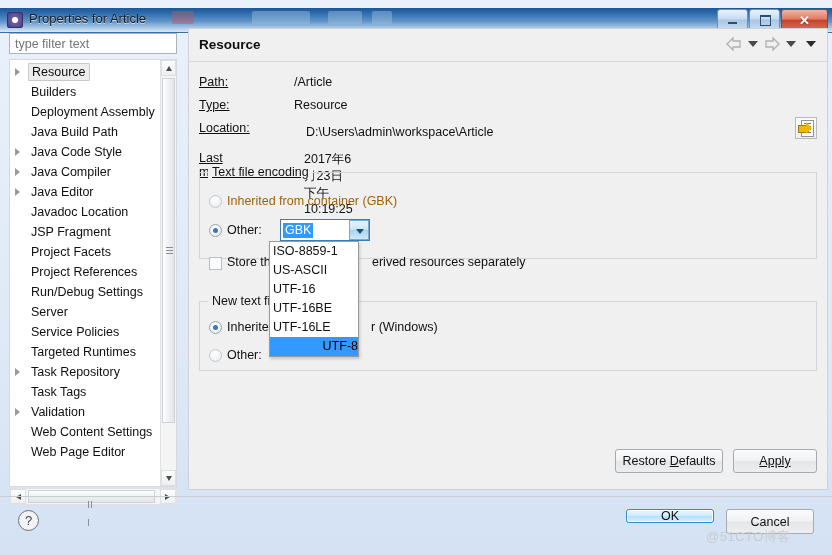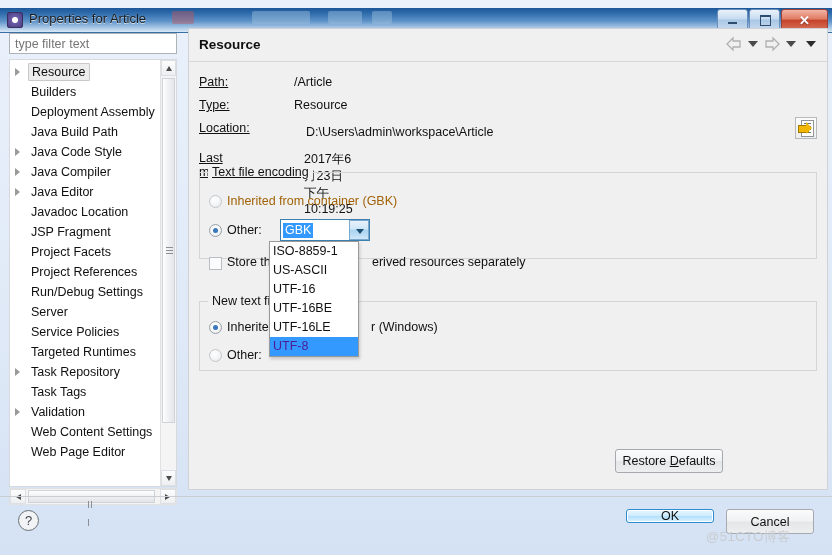--- a/index.html
+++ b/index.html
@@ -229,21 +229,21 @@
 
   .dropdown {
     position: absolute; border: 1px solid #9a9a9a; background: #ffffff;
     box-sizing: border-box; z-index: 40;
     box-shadow: 1px 2px 3px rgba(0,0,0,.18);
   }
   .dd-item {
     height: 19px; line-height: 19px; font-size: 12.5px; color: #111;
     padding-left: 3px; white-space: nowrap;
   }
-  .dd-item.sel { background: #3399ff; color: #4c1d95; }
+  .dd-item.sel { background: #3399ff; color: #000000; text-align: right; }
 
   
   .icon-btn {
     position: absolute; width: 22px; height: 22px;
     border: 1px solid #b7b9bc; background: linear-gradient(to bottom,#fbfbfb,#eceef0);
     box-sizing: border-box;
   }
   .icon-btn .page {
     position:absolute; right:2px; top:2px; width:11px; height:15px;
     background:#ffffff; border:1px solid #8f9296;
@@ -466,20 +466,23 @@
           <div class="dd-item">UTF-16</div>
           <div class="dd-item">UTF-16BE</div>
           <div class="dd-item">UTF-16LE</div>
           <div class="dd-item sel">UTF-8</div>
         </div>
     </div>
 
     <div class="btn" style="left:426px; top:420px; width:108px;">
       <span><span class="inline-restore">Restore <span class="ul">D</span>efaults</span></span>
     </div>
+    <div class="btn" style="left:544px; top:420px; width:84px;">
+      <span class="ul">Apply</span>
+    </div>
   </div>
 
   <div class="footer-sep"></div>
 
   <div class="help-icon">?</div>
 
   <div class="btn primary" style="left:626px; top:509px; width:88px; height:14px;">
     <span>OK</span>
   </div>
   <div class="btn" style="left:726px; top:509px; width:88px; height:25px;">

